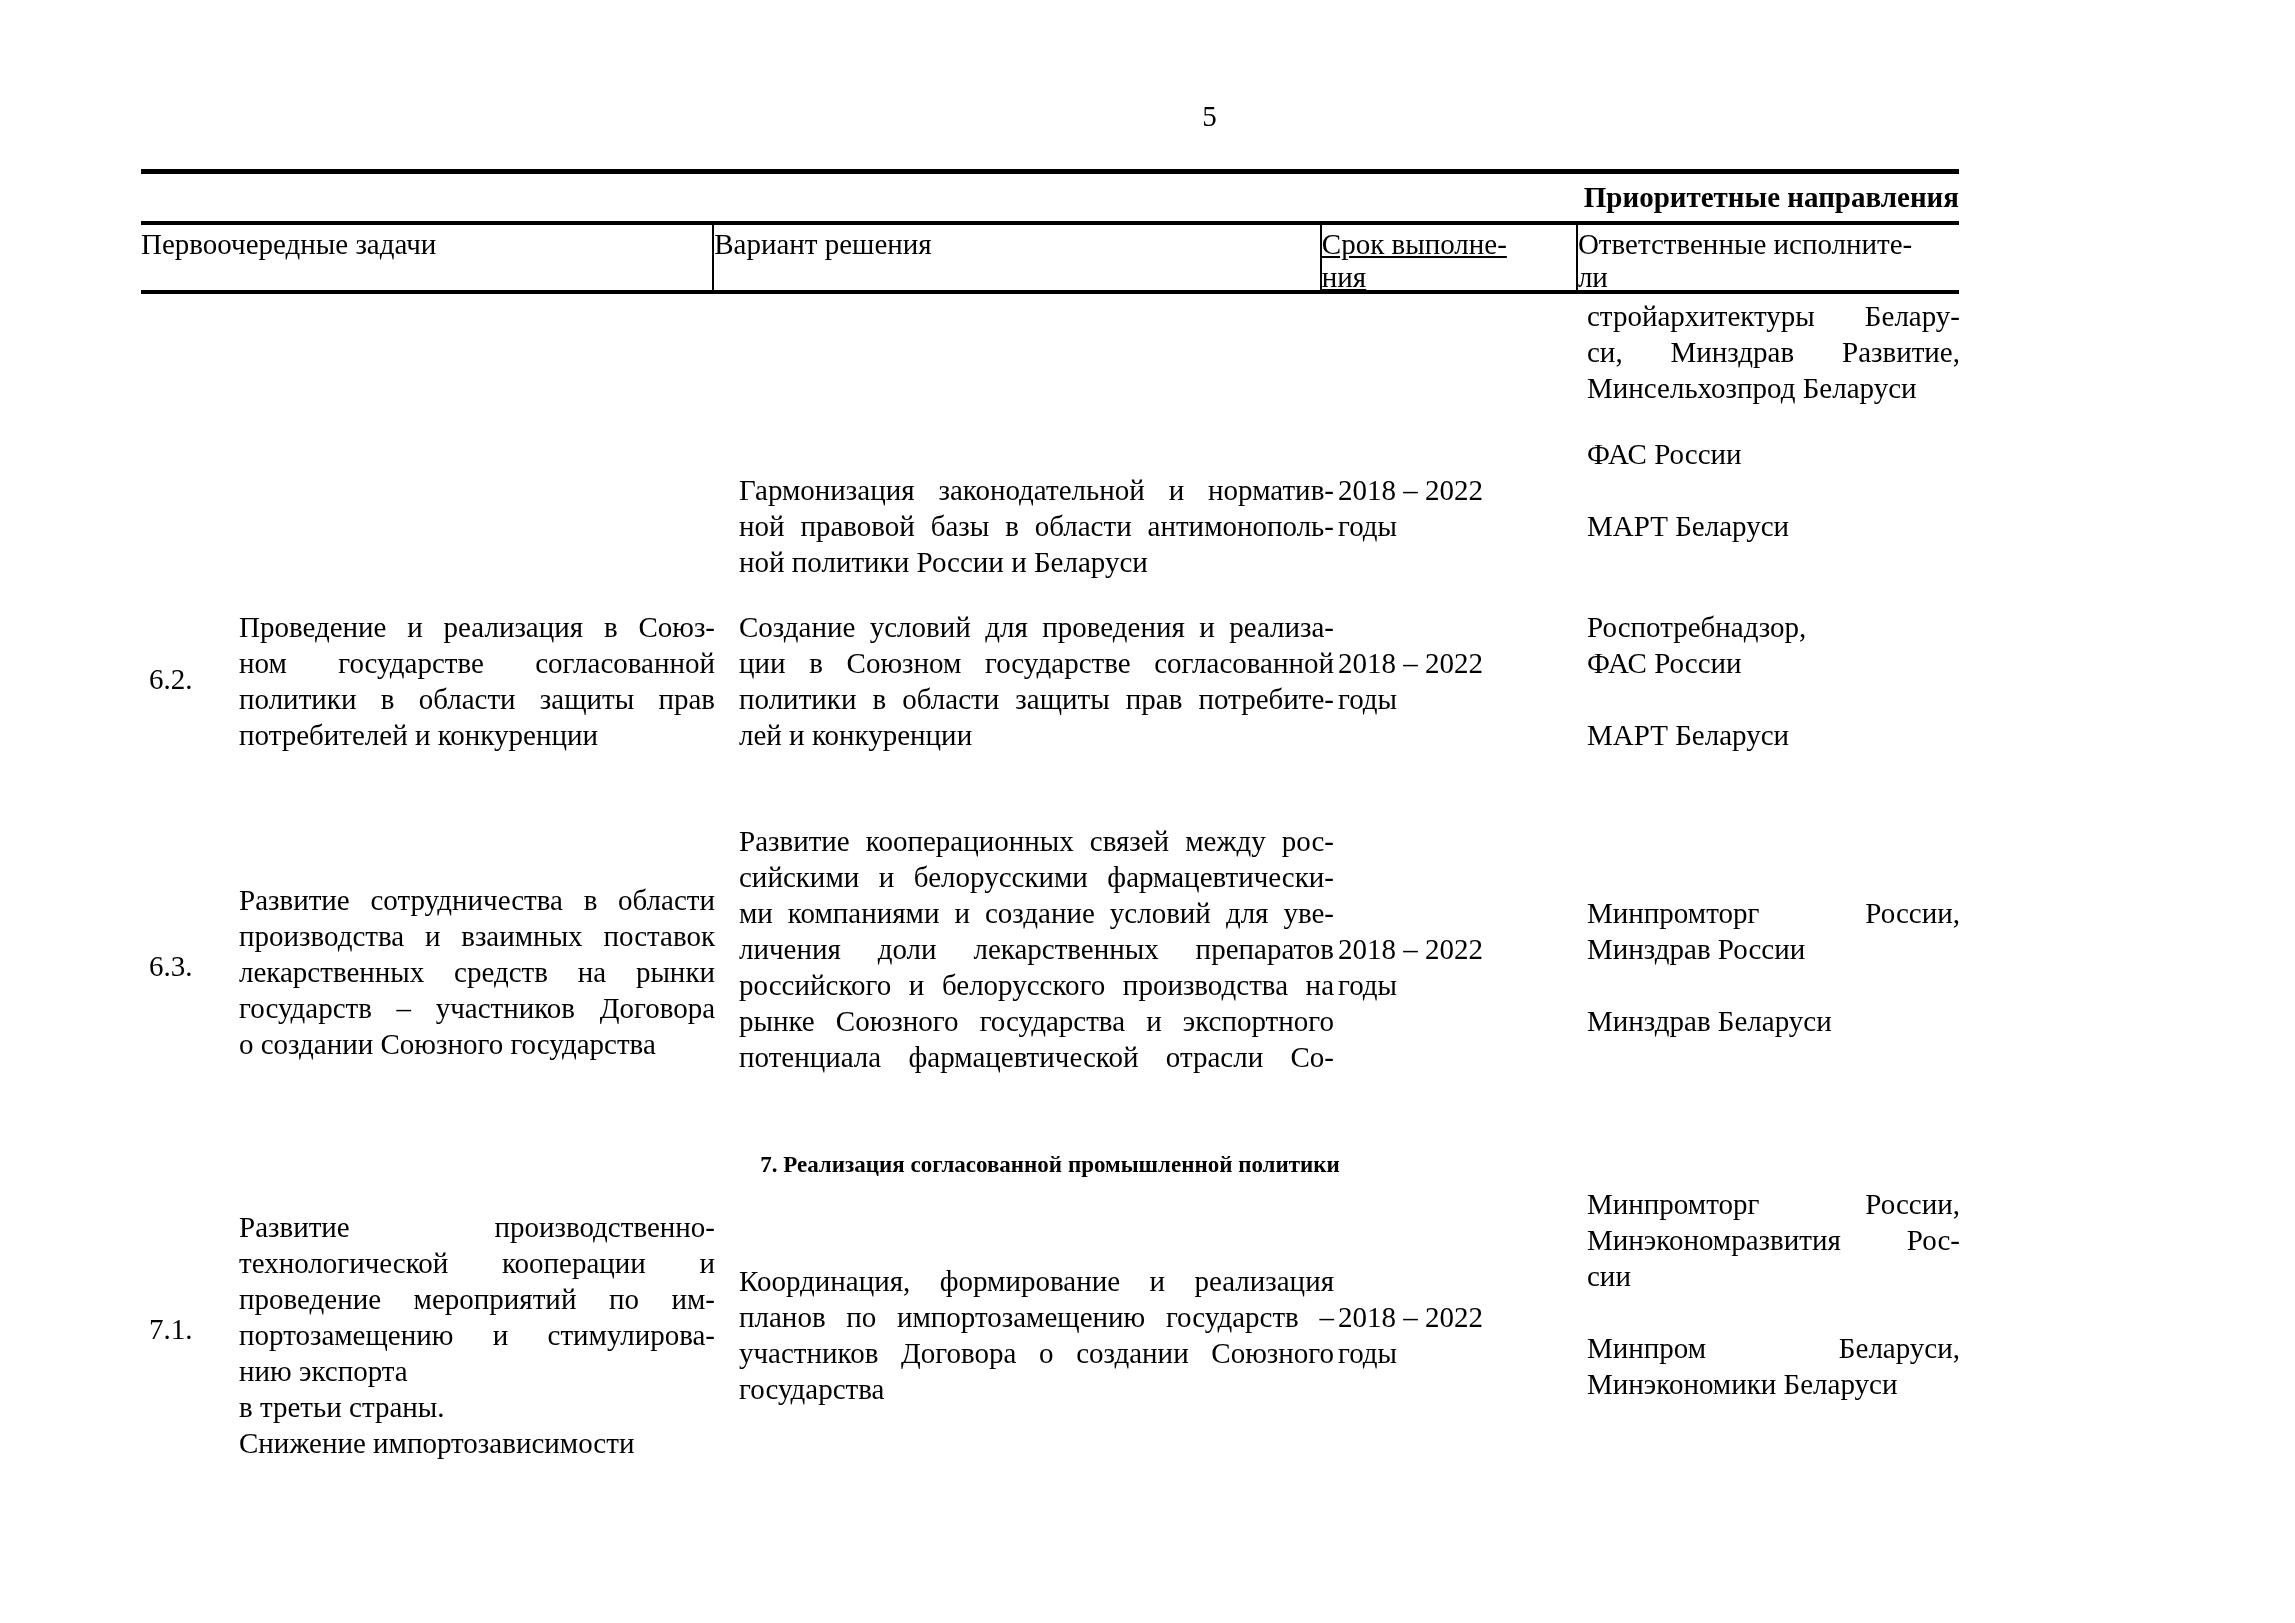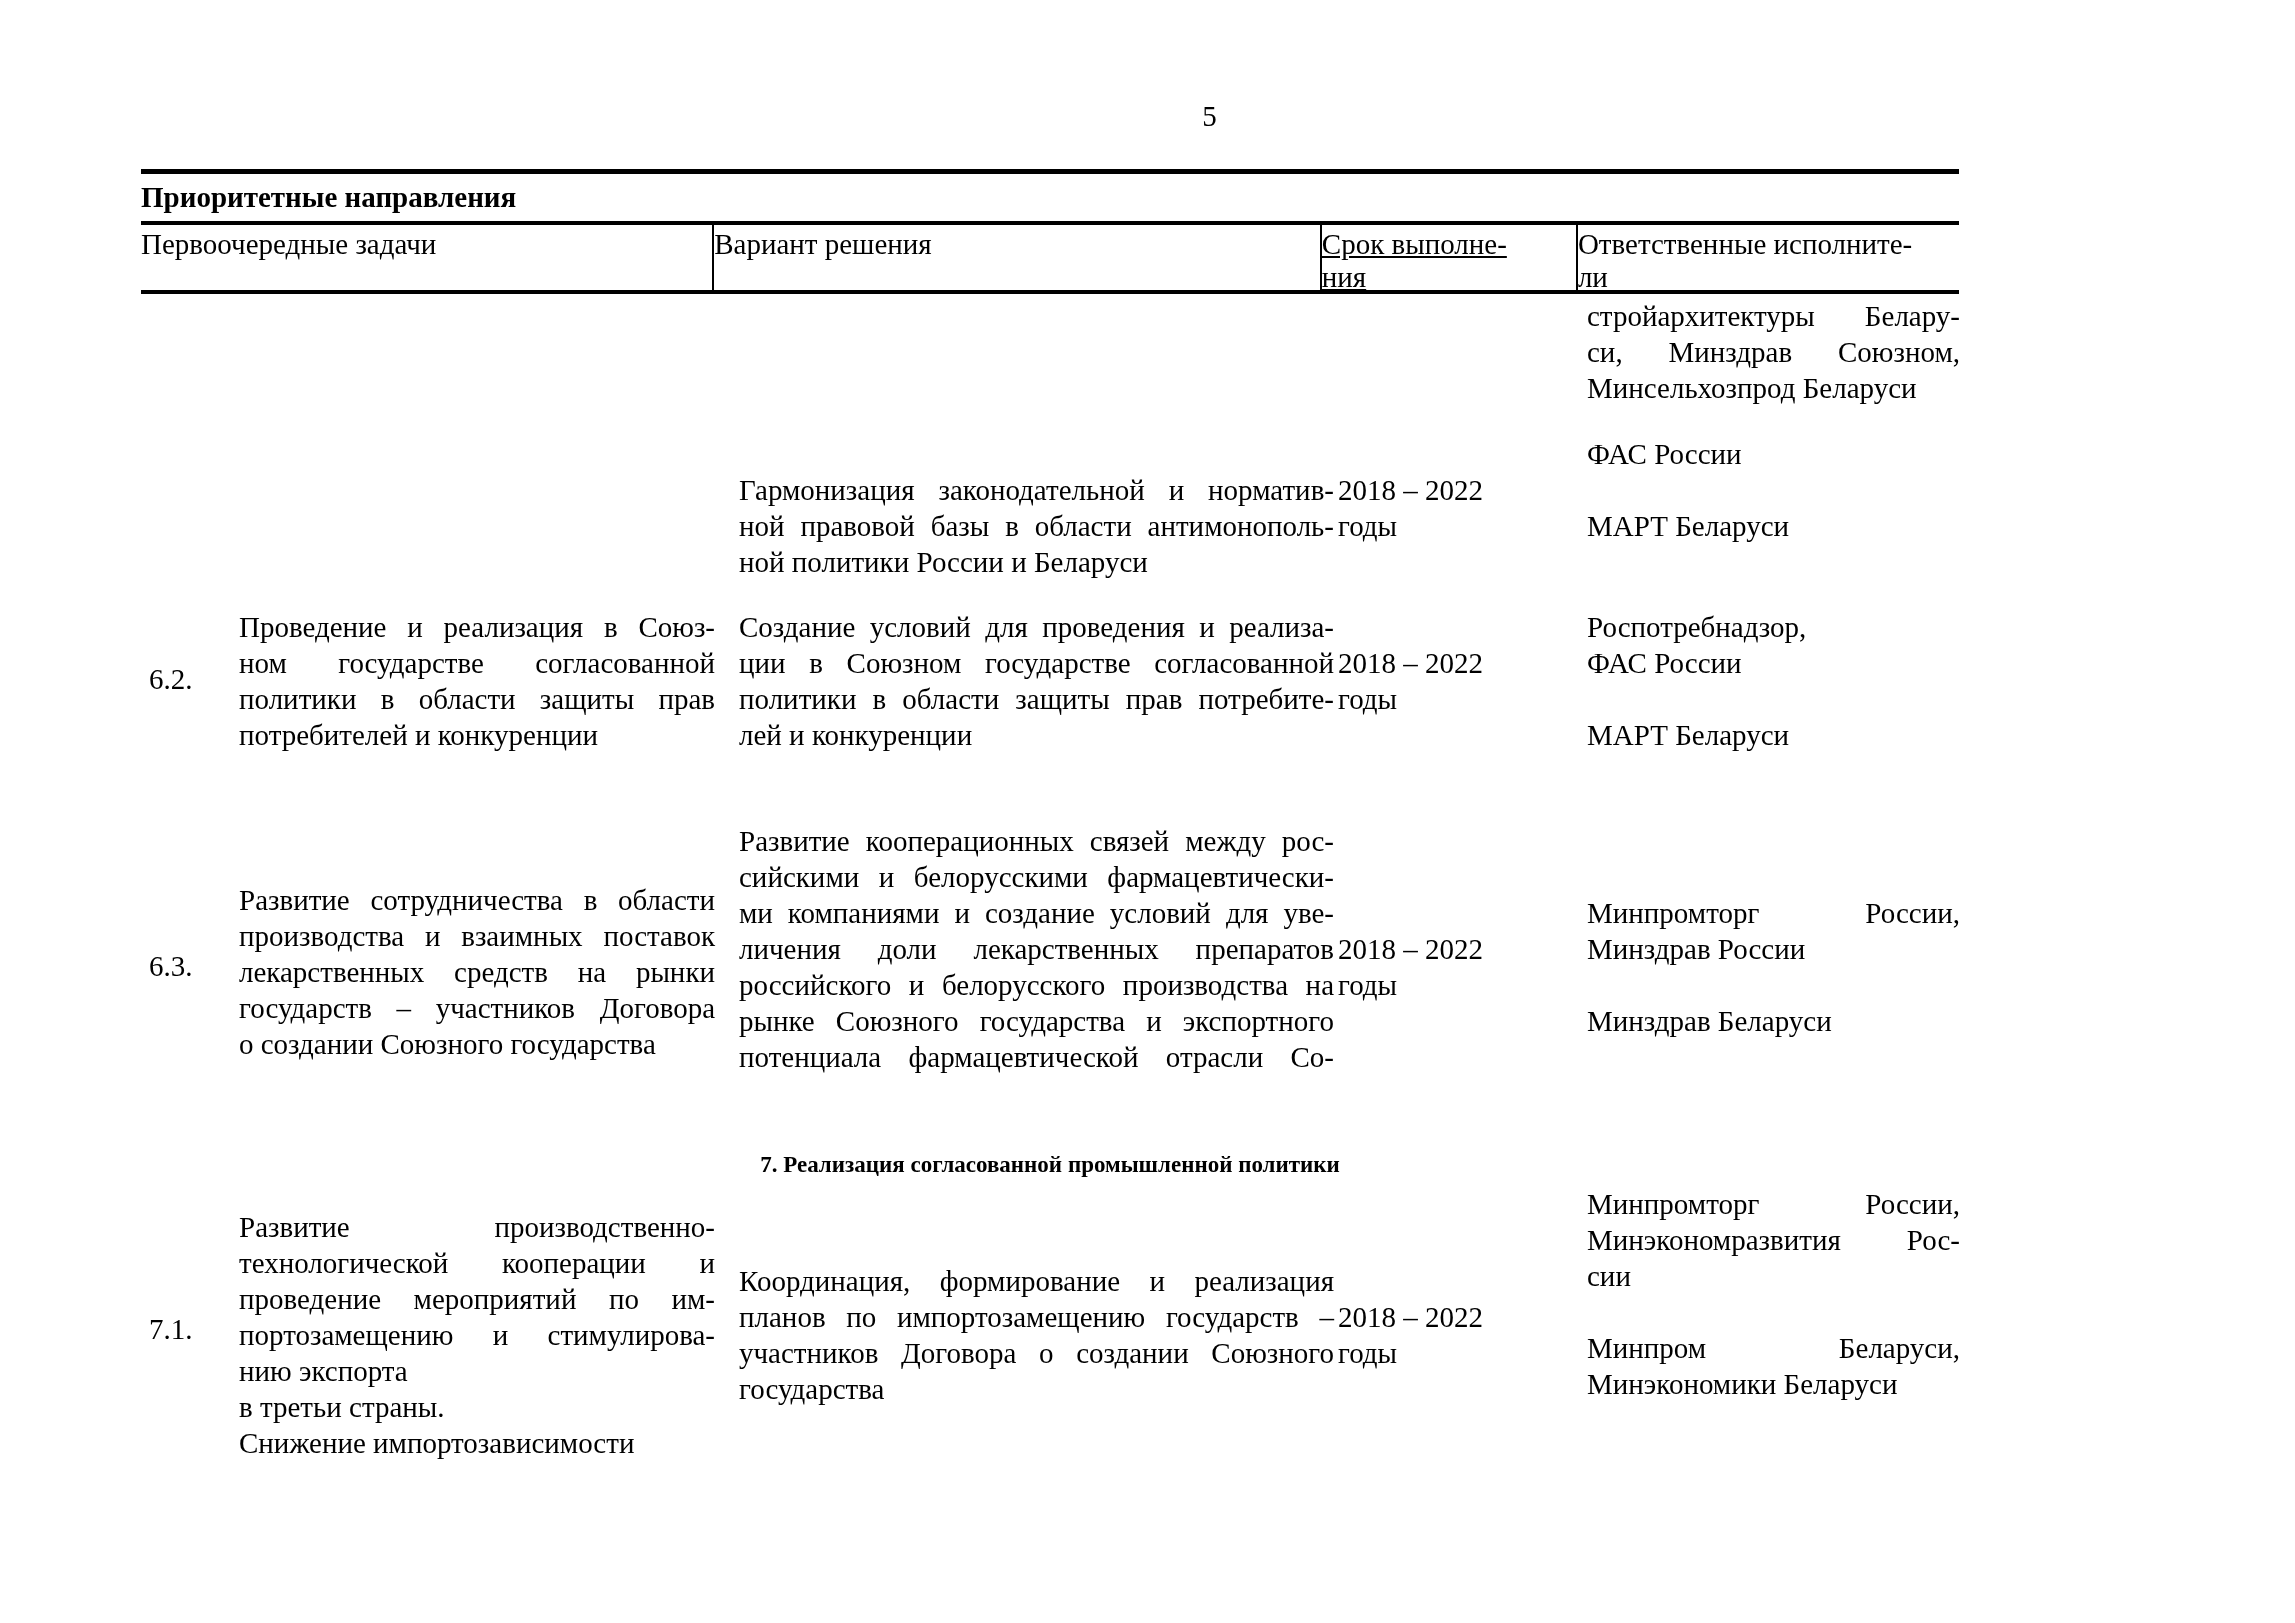--- a/index.html
+++ b/index.html
@@ -14,21 +14,21 @@
   .pagenum {
     position:absolute; top:98px; left:1170px; width:79px;
     font-size:29px; line-height:36px; text-align:center;
   }
   .rule-top {
     position:absolute; left:141px; top:169px; width:1818px; height:4.6px;
     background:#000;
   }
   .doc-title {
     position:absolute; left:141px; top:178px; width:1818px;
-    font-size:29px; line-height:38px; font-weight:bold; text-align:left;
+    font-size:29px; line-height:38px; font-weight:bold; text-align:right;
   }
   .thead {
     position:absolute; left:141px; top:221px; width:1818px;
     border-top:4.6px solid #000; border-bottom:4.6px solid #000;
     display:flex; box-sizing:content-box;
   }
   .thcell {
     box-sizing:border-box; height:65px; padding-top:3.3px;
     font-size:29px; line-height:33px;
   }
@@ -72,21 +72,21 @@
         <div class="ln ln-center">ния</div>
       </div>
     <div class="thcell th-c4">
         <div class="ln ln-center">Ответственные исполните-</div>
         <div class="ln ln-center">ли</div>
       </div>
   </div>
 
   <div class="cell" style="left:1587px; top:298px; width:373px;">
       <div class="ln ln-just">стройархитектуры Белару-</div>
-      <div class="ln ln-just">си, Минздрав Союзном,</div>
+      <div class="ln ln-just">си, Минздрав Развитие,</div>
       <div class="ln ln-left">Минсельхозпрод Беларуси</div>
     </div>
 
   <div class="cell" style="left:739px; top:472px; width:595px;">
       <div class="ln ln-just">Гармонизация законодательной и норматив-</div>
       <div class="ln ln-just">ной правовой базы в области антимонополь-</div>
       <div class="ln ln-left">ной политики России и Беларуси</div>
     </div>
   <div class="cell" style="left:1338px; top:472px; width:232px;">
       <div class="ln ln-center">2018 – 2022</div>

